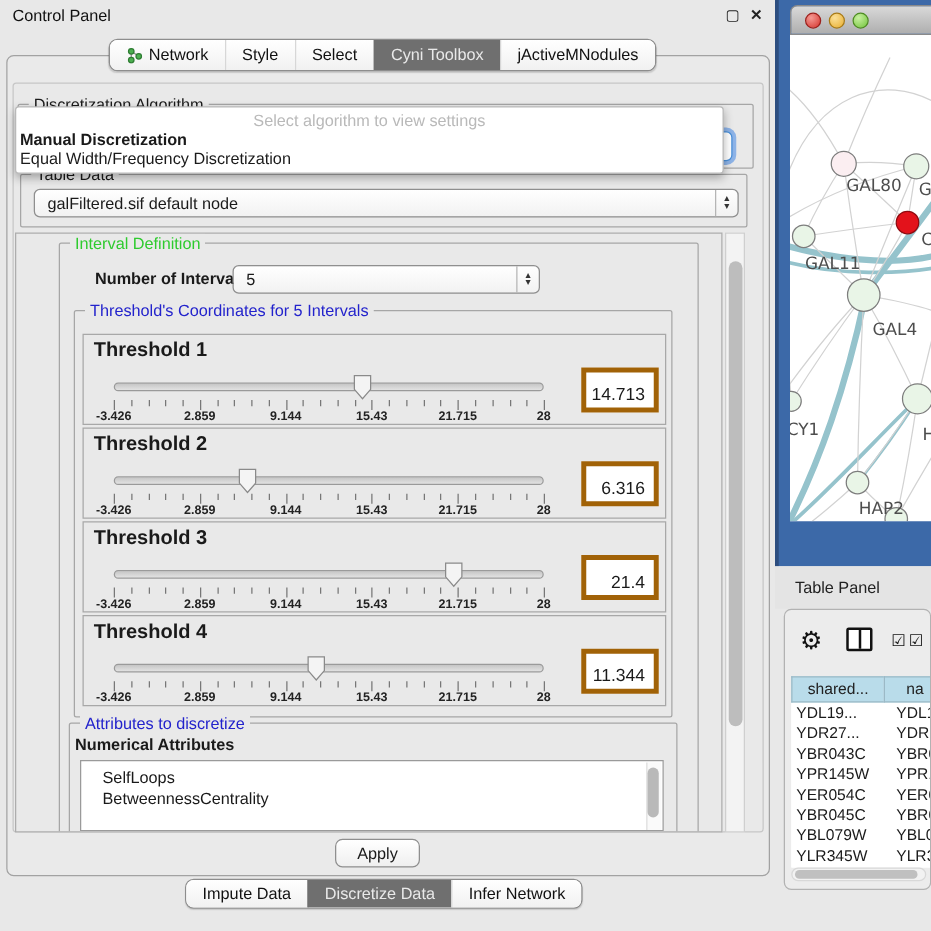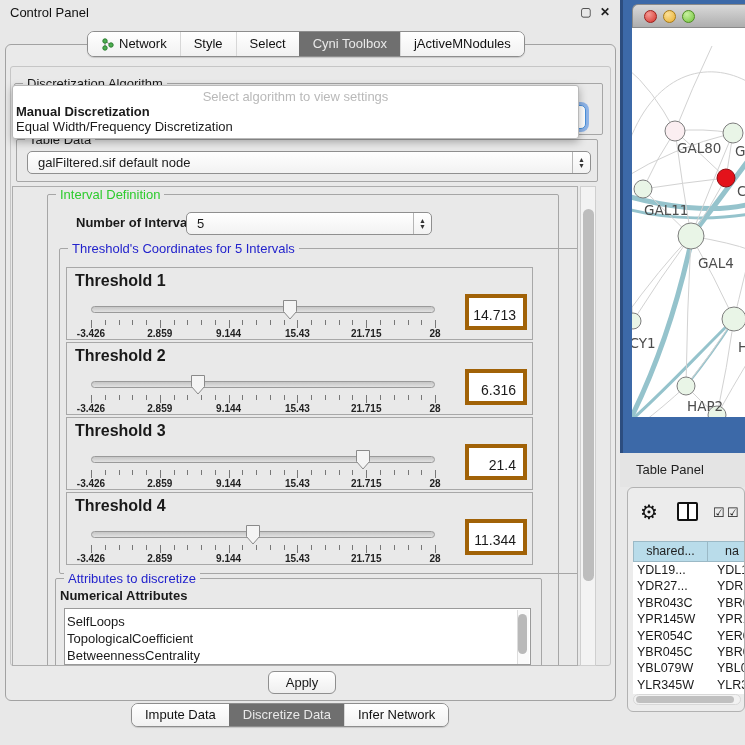--- a/index.html
+++ b/index.html
@@ -14,21 +14,21 @@
   .winbtn { top:5px; width:14px; height:14px; font-size:12px; line-height:14px; text-align:center; color:#222; cursor:default; }
   .outer-panel { left:5px; top:44px; width:611px; height:657px; border:1px solid #a2a2a2; border-radius:6px; background:#eaeaea; }
   .inner-panel { left:10px; top:66px; width:601px; height:600px; border:1px solid #c6c6c6; border-radius:3px; background:#e9e9e9; }
 
   
   .tabrow { display:flex; height:26px; border:1px solid #8d8d8d; border-radius:7px; overflow:hidden; background:#fff; box-shadow:0 1px 1px rgba(0,0,0,.15); }
   .tabrow .tab { display:flex; align-items:center; gap:5px; padding:0 13px; font-size:13px; line-height:24px; background:linear-gradient(#ffffff,#f1f1f1); color:#111; border-left:1px solid #d7d7d7; white-space:nowrap; cursor:default; }
   .tabrow .tab:first-child { border-left:none; }
   .tabrow .tab.sel { background:#6f6f6f; color:#e9e9e9; border-left-color:#6f6f6f; }
   .toptabs { left:87px; top:31px;text-align:right; }
-  .bottomtabs { left:131px; top:703px; height:24px; }
+  .bottomtabs { left:148px; top:703px; height:24px; }
 
   
   .group { border:1px solid #a6a6a6; border-radius:2px; }
   .group > .gtitle { position:absolute; top:-8px; left:8px; background:#e9e9e9; padding:0 4px; font-size:13px; white-space:nowrap; }
   .gtitle.green { color:#2ecb2e; }
   .gtitle.blue  { color:#2323cc; }
 
   
   .combo { background:linear-gradient(#ffffff,#f2f2f2); border:1px solid #8f8f8f; border-radius:5px; font-size:13px; display:flex; align-items:center; cursor:default; }
   .combo .cv { flex:1; padding:0 10px; white-space:nowrap; overflow:hidden; }
@@ -52,21 +52,21 @@
   .track { position:absolute; left:24px; top:38px; width:344px; height:7px; border:1px solid #9a9a9a; border-radius:4px; background:linear-gradient(#c6c6c6,#e2e2e2); cursor:pointer; }
   .handle { position:absolute; top:31px; width:16px; height:22px; cursor:pointer; }
   .tickbar { position:absolute; left:24px; top:52px; width:344px; height:9px; }
   .tick { position:absolute; top:0; width:1px; background:#777; }
   .ticklabels { position:absolute; left:24px; top:60px; width:344px; height:12px; }
   .ticklabels span { position:absolute; transform:translateX(-50%); font-size:10px; font-weight:bold; color:#222; white-space:nowrap; }
   .valbox { position:absolute; left:398px; top:26px; width:62px; height:36px; background:#fff; border:4px solid #a16207; font-size:14px; line-height:34px; text-align:right; padding-right:7px; }
 
   
   .attr-list { position:absolute; left:8px; top:29px; width:467px; height:57px; background:#fff; border:1px solid #9a9a9a; overflow:hidden; }
-  .attr-list .li { padding-left:2px; font-size:13px; line-height:17px; white-space:nowrap; }
+  .attr-list .li { padding-left:17px; font-size:13px; line-height:17px; white-space:nowrap; }
   .attr-list .lane { position:absolute; right:1px; top:1px; width:12px; height:55px; background:#fafafa; border-left:1px solid #ddd; }
   .attr-list .lthumb { position:absolute; right:2px; top:4px; width:9px; height:40px; border-radius:5px; background:#b9b9b9; }
 
   .apply-btn { left:268px; top:671px; width:68px; height:23px; background:linear-gradient(#ffffff,#efefef); border:1px solid #8f8f8f; border-radius:6px; font-size:13px; text-align:center; line-height:21px; cursor:pointer; }
 
   
   .desktop { left:620px; top:0; width:125px; height:453px; background:#3c69a8; border-left:3px solid #2c4d7f; }
   .net-titlebar { left:632px; top:4px; width:113px; height:24px; background:linear-gradient(#d9d9d9,#aeaeae); border:1px solid #8a8a8a; border-right:none; border-top-left-radius:6px; }
   .light { position:absolute; top:5px; width:13px; height:13px; border-radius:50%; }
   .net-canvas { left:632px; top:28px; width:113px; height:389px; background:#ffffff; overflow:hidden; }
@@ -162,21 +162,21 @@
 
     <span class="abs" style="left:63px; top:28px; font-size:13px; font-weight:bold;">Number of Intervals</span>
     <div class="combo abs" style="left:173px; top:25px; width:246px; height:23px;">
       <span class="cv">5</span>
       <span class="stepper">
           <span>▲</span>
           <span>▼</span>
         </span>
     </div>
 
-    <div class="abs group" style="left:46px; top:61px; width:522px; height:326px;" id="thGroup">
+    <div class="abs group" style="left:46px; top:61px; width:479px; height:326px;" id="thGroup">
       <span class="gtitle blue">Threshold's Coordinates for 5 Intervals</span>
     <div class="trow" style="top: 18px;">
           <div class="tlabel">Threshold 1</div>
           <div class="track"></div>
           <div class="handle" style="left: 214.6px;"><svg width="16" height="22">
               <path d="M1.5,1.5 h13 v11 l-6.5,7.5 l-6.5,-7.5 z" fill="#f4f4f4" stroke="#8a8a8a"></path>
             </svg></div>
           <div class="tickbar">
             <span class="tick" style="left: 0px; height: 8px;"></span>
             <span class="tick" style="left: 13.8px; height: 5px;"></span>
@@ -347,21 +347,20 @@
           </div>
           <div class="valbox">11.344</div>
         </div>
       </div>
 
     <div class="abs group" style="left:42px; top:391px; width:487px; height:108px;">
       <span class="gtitle blue">Attributes to discretize</span>
       <span style="position:absolute; left:4px; top:9px; font-size:13px; font-weight:bold;">Numerical Attributes</span>
       <div class="attr-list" id="attrList">
         <div class="li" style="padding-top: 4px;">SelfLoops</div>
-          <div class="li">TopologicalCoefficient</div>
           <div class="li">BetweennessCentrality</div>
           <div class="lane">
             <div class="lthumb"></div>
           </div>
       </div>
     </div>
   </div>
 
   <div class="abs vscroll">
     <div class="thumb" style="top:22px; height:372px;"></div>

